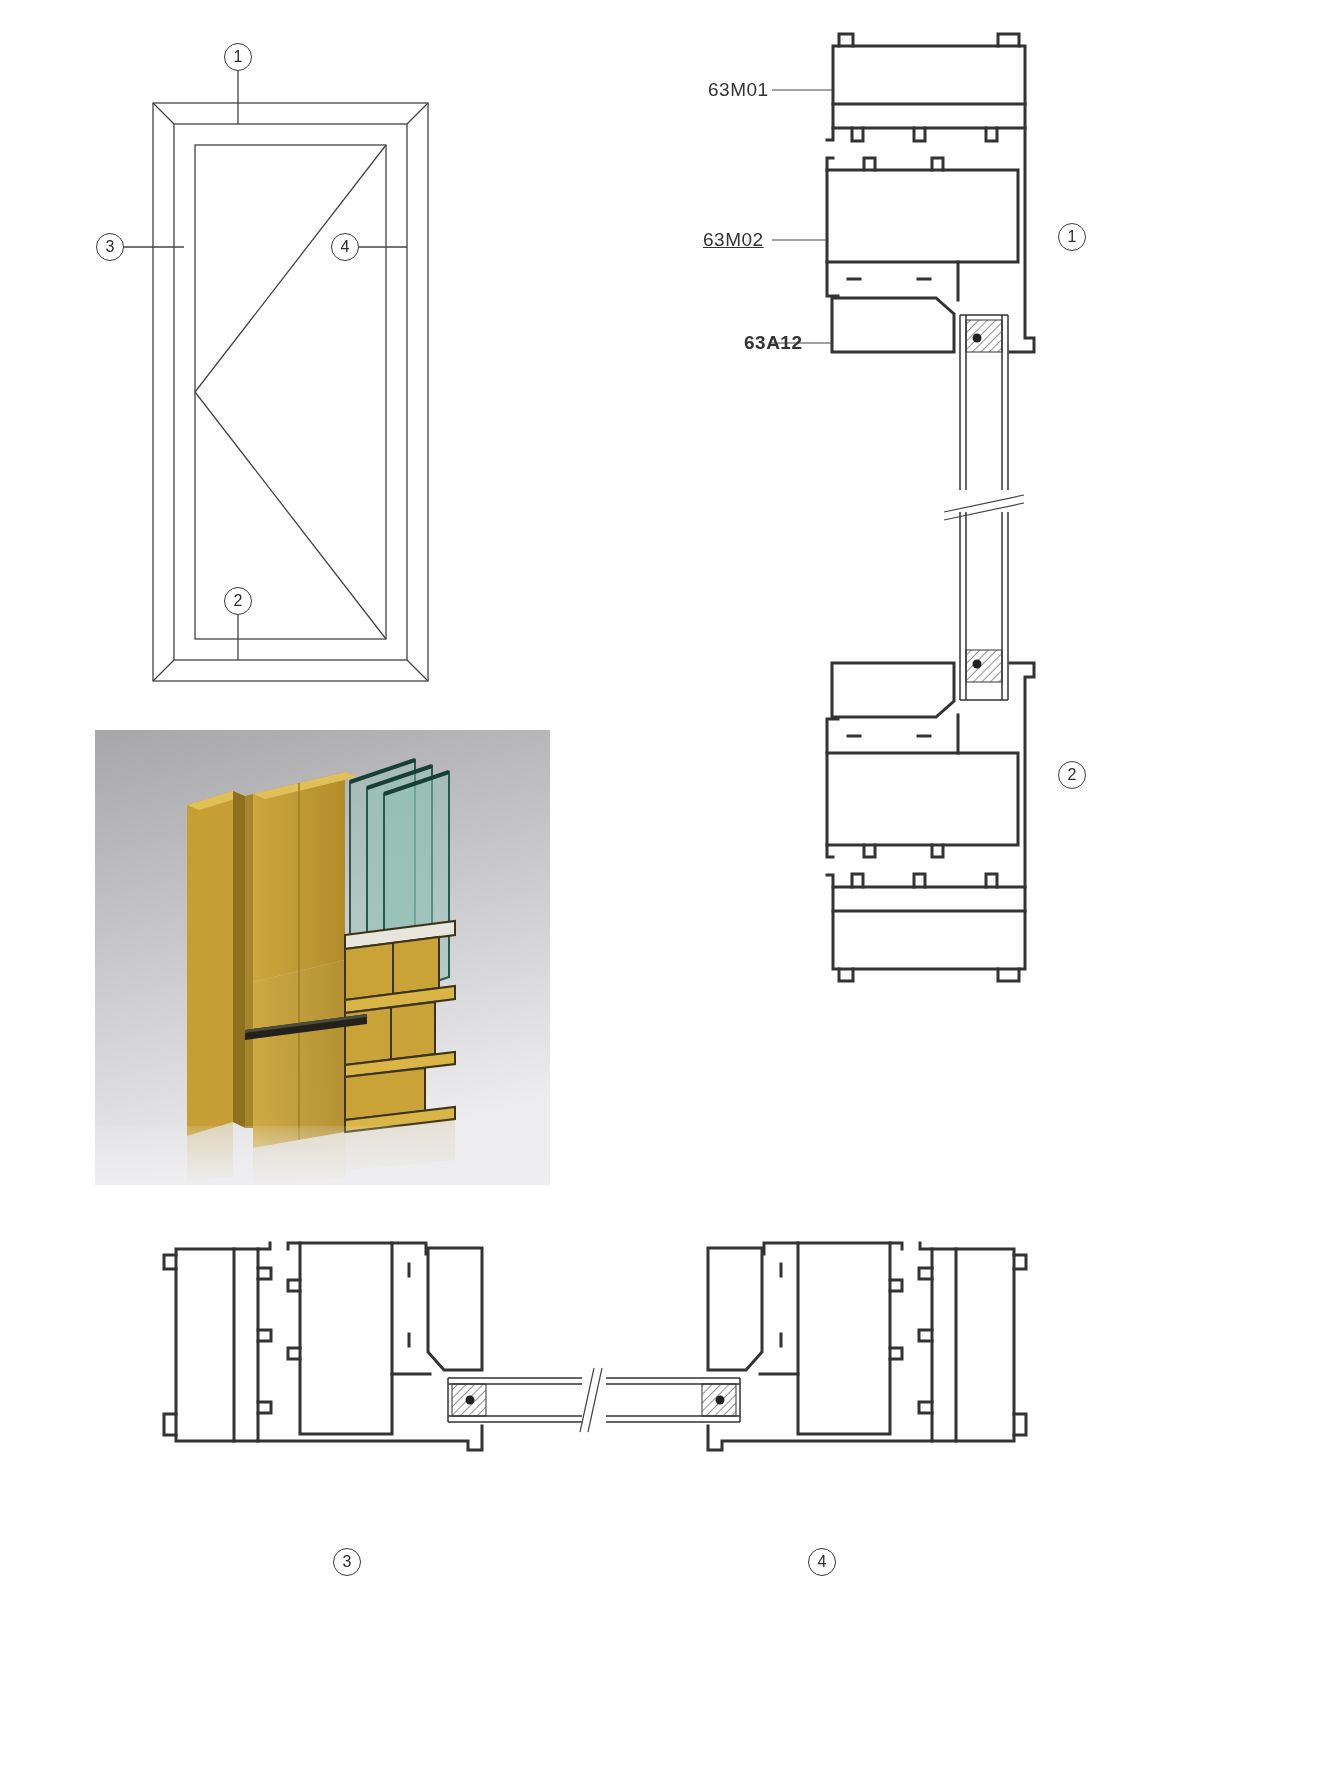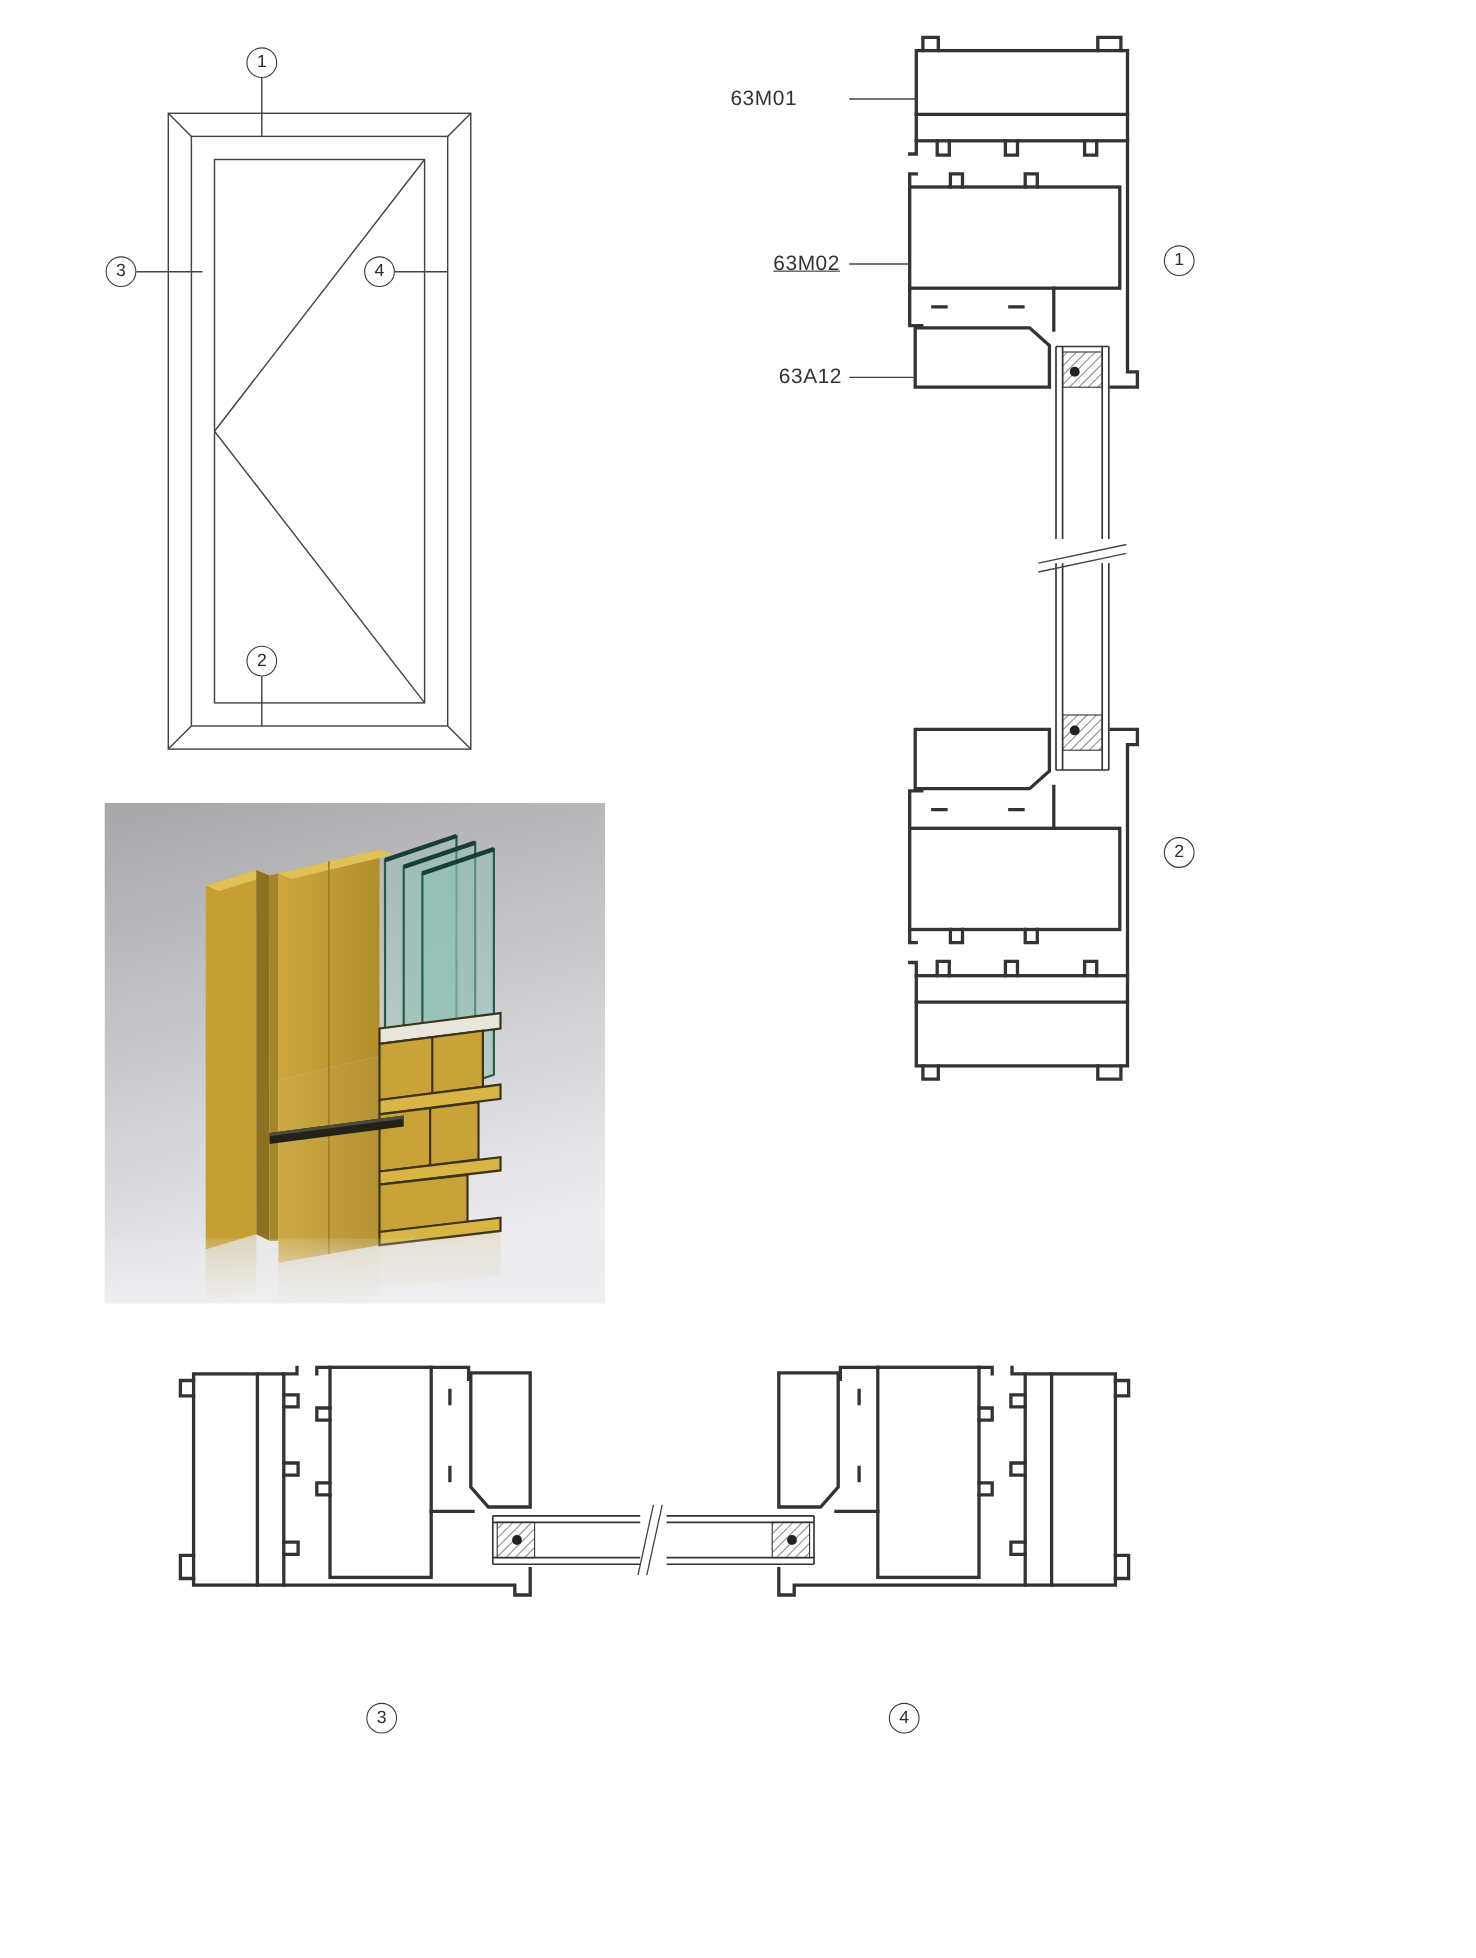--- a/index.html
+++ b/index.html
@@ -214,17 +214,17 @@
       <span>2</span>
     </div>
 
   <div class="callout" style="left:333px;top:1548px;">
       <span>3</span>
     </div>
   <div class="callout" style="left:808px;top:1548px;">
       <span>4</span>
     </div>
 
-  <div class="plabel" style="left:664px;top:79px;">63M01</div>
+  <div class="plabel" style="left:708px;top:79px;">63M01</div>
   <div class="plabel" style="left:703px;top:229px;text-decoration:underline;">63M02</div>
-  <div class="plabel" style="left:708px;top:332px;">63A12</div>
+  <div class="plabel" style="left:744px;top:332px;font-weight:bold;">63A12</div>
 
 </div>
 
 </body></html>

